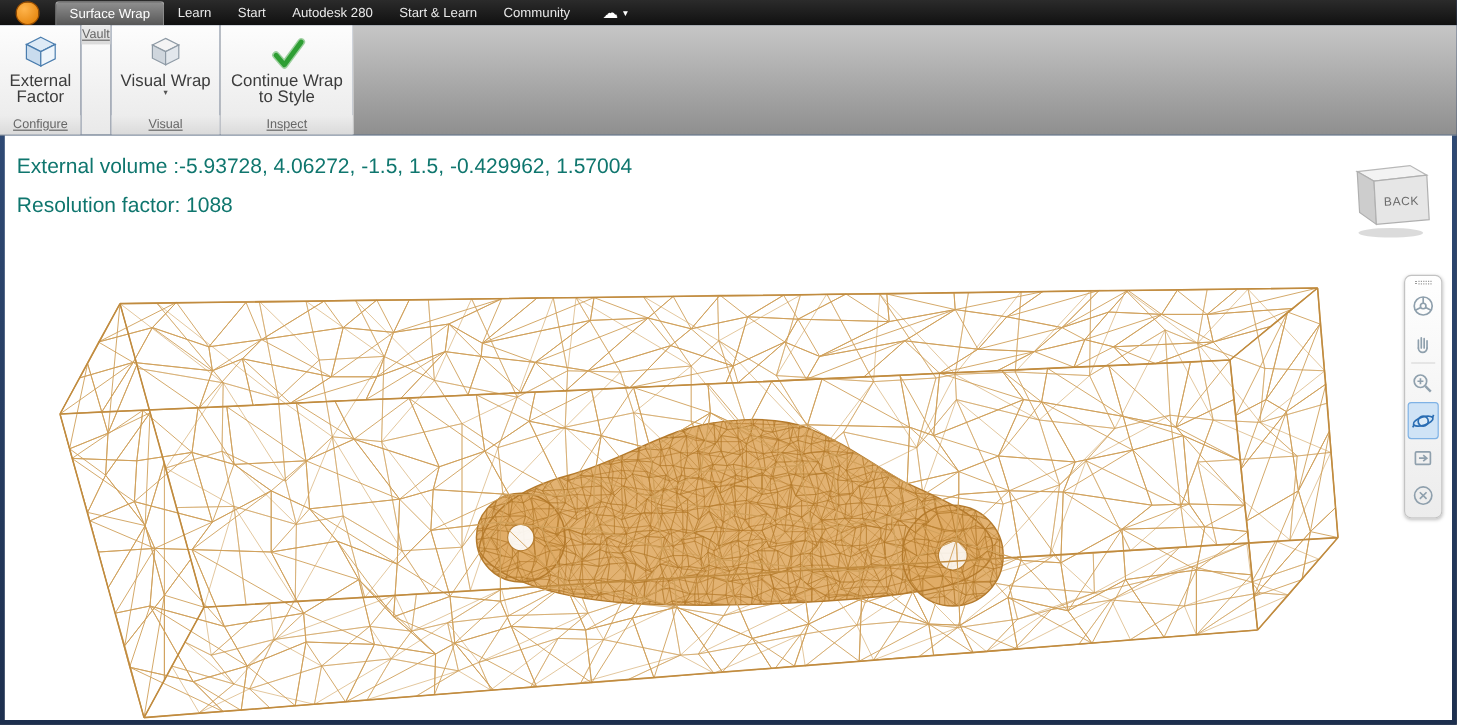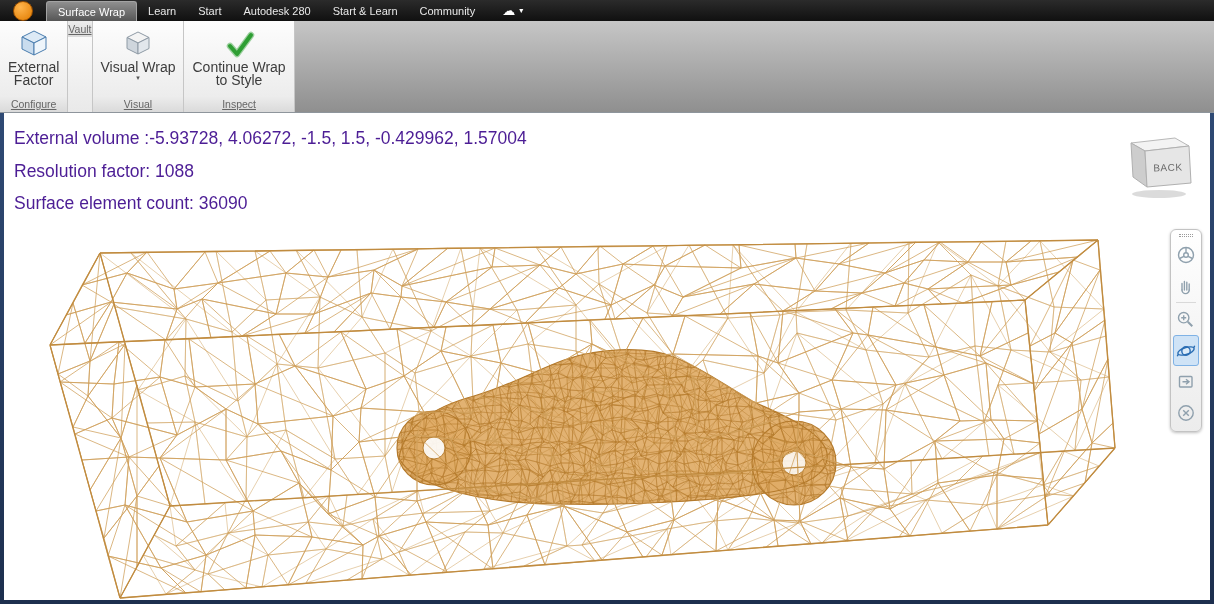--- a/index.html
+++ b/index.html
@@ -38,21 +38,21 @@
   .rgroup-label { height:16px; line-height:16px; text-align:center;
                   font-size:10.5px; color:#666;
                   background:linear-gradient(#ededed,#dadada);text-decoration:underline; }
   .ribbon-filler { flex:1; background:linear-gradient(#c6c6c6,#8f8f8f); }
 
   
   .body-wrap { flex:1; padding:0 4px 4px; display:flex; flex-direction:column; }
   .viewport { position:relative; flex:1; background:#ffffff; overflow:hidden; }
   #scene-svg { position:absolute; left:0; top:0; }
   .readout { position:absolute; left:10px; top:9px; font-size:17.5px;
-             line-height:32.5px; color:#4c1d95; z-index:3; }
+             line-height:32.5px; color:#0f766e; z-index:3; }
 
   .viewcube { position:absolute; right:13px; top:18px; width:78px; height:70px; z-index:4; }
 
   .navbar { position:absolute; right:8px; top:116px; width:32px; z-index:4;
             background:linear-gradient(#ffffff,#ececec);
             border:1px solid #c3c3c3; border-radius:6px;
             box-shadow:0 1px 3px rgba(0,0,0,.25);
             display:flex; flex-direction:column; align-items:center; padding:4px 0 3px; }
   .nav-handle { width:14px; height:3px; border-top:1px dotted #9b9b9b;
                 border-bottom:1px dotted #9b9b9b; margin-bottom:2px; }
@@ -169,21 +169,20 @@
           <circle cx="430" cy="335" r="37" fill="none" stroke="#b47a2c" stroke-width="1.2"></circle>
           <circle cx="790" cy="350" r="42" fill="none" stroke="#b47a2c" stroke-width="1.2"></circle>
           <path d="M96,140 L143,139 L123,160 L78,172 ZM143,139 L78,172M143,139 L201,139 L170,176 L123,160 ZM143,139 L170,176M201,139 L266,138 L214,170 L170,176 ZM201,139 L214,170M266,138 L310,137 L282,160 L214,170 ZM266,138 L282,160M310,137 L337,137 L324,164 L282,160 ZM310,137 L324,164M337,137 L414,136 L370,157 L324,164 ZM414,136 L324,164M414,136 L444,135 L398,173 L370,157 ZM414,136 L398,173M444,135 L491,135 L488,154 L398,173 ZM491,135 L398,173M491,135 L557,134 L536,152 L488,154 ZM491,135 L536,152M557,134 L596,133 L572,161 L536,152 ZM557,134 L572,161M596,133 L649,133 L619,151 L572,161 ZM596,133 L619,151M649,133 L701,132 L661,153 L619,151 ZM649,133 L661,153M701,132 L735,132 L737,155 L661,153 ZM701,132 L737,155M735,132 L791,131 L792,145 L737,155 ZM735,132 L792,145M791,131 L865,130 L835,151 L792,145 ZM865,130 L792,145M865,130 L912,129 L881,160 L835,151 ZM912,129 L835,151M912,129 L936,129 L920,147 L881,160 ZM936,129 L881,160M936,129 L977,129 L964,149 L920,147 ZM936,129 L964,149M977,129 L1027,128 L1002,149 L964,149 ZM977,129 L1002,149M1027,128 L1094,127 L1074,144 L1002,149 ZM1094,127 L1002,149M78,172 L123,160 L107,189 L62,202 ZM78,172 L107,189M123,160 L170,176 L173,196 L107,189 ZM123,160 L173,196M170,176 L214,170 L198,186 L173,196 ZM214,170 L173,196M214,170 L282,160 L272,201 L198,186 ZM214,170 L272,201M282,160 L324,164 L310,201 L272,201 ZM324,164 L272,201M324,164 L370,157 L367,180 L310,201 ZM370,157 L310,201M370,157 L398,173 L397,184 L367,180 ZM370,157 L397,184M398,173 L488,154 L442,189 L397,184 ZM398,173 L442,189M488,154 L536,152 L486,196 L442,189 ZM536,152 L442,189M536,152 L572,161 L555,175 L486,196 ZM536,152 L555,175M572,161 L619,151 L607,192 L555,175 ZM572,161 L607,192M619,151 L661,153 L650,172 L607,192 ZM619,151 L650,172M661,153 L737,155 L679,184 L650,172 ZM661,153 L679,184M737,155 L792,145 L750,171 L679,184 ZM792,145 L679,184M792,145 L835,151 L811,178 L750,171 ZM792,145 L811,178M835,151 L881,160 L858,180 L811,178 ZM881,160 L811,178M881,160 L920,147 L900,170 L858,180 ZM881,160 L900,170M920,147 L964,149 L924,176 L900,170 ZM964,149 L900,170M964,149 L1002,149 L1007,172 L924,176 ZM964,149 L1007,172M1002,149 L1074,144 L1055,159 L1007,172 ZM1074,144 L1007,172M62,202 L107,189 L81,230 L46,232 ZM107,189 L46,232M107,189 L173,196 L162,227 L81,230 ZM107,189 L162,227M173,196 L198,186 L207,225 L162,227 ZM198,186 L162,227M198,186 L272,201 L238,223 L207,225 ZM198,186 L238,223M272,201 L310,201 L301,220 L238,223 ZM310,201 L238,223M310,201 L367,180 L330,219 L301,220 ZM367,180 L301,220M367,180 L397,184 L386,216 L330,219 ZM367,180 L386,216M397,184 L442,189 L430,214 L386,216 ZM397,184 L430,214M442,189 L486,196 L467,213 L430,214 ZM442,189 L467,213M486,196 L555,175 L521,210 L467,213 ZM486,196 L521,210M555,175 L607,192 L601,206 L521,210 ZM607,192 L521,210M607,192 L650,172 L611,206 L601,206 ZM607,192 L611,206M650,172 L679,184 L668,203 L611,206 ZM650,172 L668,203M679,184 L750,171 L716,201 L668,203 ZM750,171 L668,203M750,171 L811,178 L779,198 L716,201 ZM750,171 L779,198M811,178 L858,180 L827,196 L779,198 ZM858,180 L779,198M858,180 L900,170 L891,193 L827,196 ZM858,180 L891,193M900,170 L924,176 L938,191 L891,193 ZM924,176 L891,193M924,176 L1007,172 L959,190 L938,191 ZM924,176 L959,190M1007,172 L1055,159 L1021,187 L959,190 ZM1007,172 L1021,187" fill="none" stroke="#cfa05a" stroke-width="0.8" opacity="0.95"></path>
           <path d="M46,232 L115,229 L110,271 L56,269 ZM115,229 L56,269M115,229 L161,227 L156,264 L110,271 ZM115,229 L156,264M161,227 L185,226 L191,274 L156,264 ZM161,227 L191,274M185,226 L243,223 L251,271 L191,274 ZM185,226 L251,271M243,223 L275,221 L291,253 L251,271 ZM243,223 L291,253M275,221 L337,219 L362,276 L291,253 ZM337,219 L291,253M337,219 L393,216 L400,263 L362,276 ZM337,219 L400,263M393,216 L442,214 L437,238 L400,263 ZM393,216 L437,238M442,214 L489,212 L497,250 L437,238 ZM489,212 L437,238M489,212 L524,210 L538,261 L497,250 ZM524,210 L497,250M524,210 L586,207 L588,231 L538,261 ZM524,210 L588,231M586,207 L639,205 L618,245 L588,231 ZM586,207 L618,245M639,205 L681,203 L669,241 L618,245 ZM639,205 L669,241M681,203 L746,200 L754,243 L669,241 ZM681,203 L754,243M746,200 L779,198 L774,250 L754,243 ZM746,200 L774,250M779,198 L831,196 L849,220 L774,250 ZM779,198 L849,220M831,196 L869,194 L864,222 L849,220 ZM831,196 L864,222M869,194 L920,192 L932,234 L864,222 ZM869,194 L932,234M920,192 L988,189 L976,243 L932,234 ZM920,192 L976,243M988,189 L1021,187 L1024,220 L976,243 ZM1021,187 L976,243M56,269 L110,271 L108,305 L71,321 ZM56,269 L108,305M110,271 L156,264 L173,322 L108,305 ZM156,264 L108,305M156,264 L191,274 L222,296 L173,322 ZM191,274 L173,322M191,274 L251,271 L254,311 L222,296 ZM251,271 L222,296M251,271 L291,253 L329,303 L254,311 ZM251,271 L329,303M291,253 L362,276 L357,295 L329,303 ZM362,276 L329,303M362,276 L400,263 L420,299 L357,295 ZM400,263 L357,295M400,263 L437,238 L467,300 L420,299 ZM400,263 L467,300M437,238 L497,250 L491,286 L467,300 ZM497,250 L467,300M497,250 L538,261 L542,302 L491,286 ZM497,250 L542,302M538,261 L588,231 L580,280 L542,302 ZM588,231 L542,302M588,231 L618,245 L662,275 L580,280 ZM588,231 L662,275M618,245 L669,241 L690,265 L662,275 ZM669,241 L662,275M669,241 L754,243 L752,290 L690,265 ZM669,241 L752,290M754,243 L774,250 L795,280 L752,290 ZM754,243 L795,280M774,250 L849,220 L828,267 L795,280 ZM774,250 L828,267M849,220 L864,222 L892,272 L828,267 ZM864,222 L828,267M864,222 L932,234 L940,262 L892,272 ZM864,222 L940,262M932,234 L976,243 L982,250 L940,262 ZM932,234 L982,250M976,243 L1024,220 L1030,271 L982,250 ZM976,243 L1030,271M71,321 L108,305 L125,344 L78,347 ZM71,321 L125,344M108,305 L173,322 L156,345 L125,344 ZM173,322 L125,344M173,322 L222,296 L222,347 L156,345 ZM222,296 L156,345M222,296 L254,311 L277,338 L222,347 ZM254,311 L222,347M254,311 L329,303 L327,357 L277,338 ZM254,311 L327,357M329,303 L357,295 L355,329 L327,357 ZM329,303 L355,329M357,295 L420,299 L413,322 L355,329 ZM420,299 L355,329M420,299 L467,300 L447,326 L413,322 ZM420,299 L447,326M467,300 L491,286 L491,328 L447,326 ZM467,300 L491,328M491,286 L542,302 L548,344 L491,328 ZM542,302 L491,328M542,302 L580,280 L605,314 L548,344 ZM542,302 L605,314M580,280 L662,275 L672,323 L605,314 ZM662,275 L605,314M662,275 L690,265 L694,326 L672,323 ZM662,275 L694,326M690,265 L752,290 L739,317 L694,326 ZM690,265 L739,317M752,290 L795,280 L795,299 L739,317 ZM795,280 L739,317M795,280 L828,267 L837,296 L795,299 ZM795,280 L837,296M828,267 L892,272 L882,297 L837,296 ZM892,272 L837,296M892,272 L940,262 L956,308 L882,297 ZM940,262 L882,297M940,262 L982,250 L987,307 L956,308 ZM940,262 L987,307M982,250 L1030,271 L1033,308 L987,307 ZM982,250 L1033,308M78,347 L125,344 L121,392 L92,398 ZM125,344 L92,398M125,344 L156,345 L183,409 L121,392 ZM125,344 L183,409M156,345 L222,347 L249,398 L183,409 ZM156,345 L249,398M222,347 L277,338 L295,370 L249,398 ZM222,347 L295,370M277,338 L327,357 L324,401 L295,370 ZM277,338 L324,401M327,357 L355,329 L371,384 L324,401 ZM327,357 L371,384M355,329 L413,322 L413,388 L371,384 ZM413,322 L371,384M413,322 L447,326 L467,374 L413,388 ZM413,322 L467,374M447,326 L491,328 L533,386 L467,374 ZM491,328 L467,374M491,328 L548,344 L558,371 L533,386 ZM548,344 L533,386M548,344 L605,314 L594,353 L558,371 ZM548,344 L594,353M605,314 L672,323 L664,360 L594,353 ZM672,323 L594,353M672,323 L694,326 L712,363 L664,360 ZM694,326 L664,360M694,326 L739,317 L745,357 L712,363 ZM694,326 L745,357M739,317 L795,299 L793,337 L745,357 ZM739,317 L793,337M795,299 L837,296 L847,354 L793,337 ZM837,296 L793,337M837,296 L882,297 L880,356 L847,354 ZM837,296 L880,356M882,297 L956,308 L931,328 L880,356 ZM882,297 L931,328M956,308 L987,307 L1000,326 L931,328 ZM987,307 L931,328M987,307 L1033,308 L1036,330 L1000,326 ZM1033,308 L1000,326M92,398 L121,392 L157,455 L104,443 ZM121,392 L104,443M121,392 L183,409 L202,442 L157,455 ZM121,392 L202,442M183,409 L249,398 L251,422 L202,442 ZM249,398 L202,442M249,398 L295,370 L308,424 L251,422 ZM249,398 L308,424M295,370 L324,401 L359,432 L308,424 ZM295,370 L359,432M324,401 L371,384 L375,423 L359,432 ZM324,401 L375,423M371,384 L413,388 L422,409 L375,423 ZM413,388 L375,423M413,388 L467,374 L484,412 L422,409 ZM467,374 L422,409M467,374 L533,386 L523,402 L484,412 ZM533,386 L484,412M533,386 L558,371 L560,393 L523,402 ZM533,386 L560,393M558,371 L594,353 L623,419 L560,393 ZM594,353 L560,393M594,353 L664,360 L670,407 L623,419 ZM594,353 L670,407M664,360 L712,363 L714,386 L670,407 ZM664,360 L714,386M712,363 L745,357 L770,407 L714,386 ZM712,363 L770,407M745,357 L793,337 L796,408 L770,407 ZM793,337 L770,407M793,337 L847,354 L836,385 L796,408 ZM793,337 L836,385M847,354 L880,356 L886,396 L836,385 ZM847,354 L886,396M880,356 L931,328 L934,370 L886,396 ZM931,328 L886,396M931,328 L1000,326 L993,362 L934,370 ZM931,328 L993,362M1000,326 L1036,330 L1039,366 L993,362 ZM1036,330 L993,362M104,443 L157,455 L182,480 L116,485 ZM104,443 L182,480M157,455 L202,442 L197,479 L182,480 ZM157,455 L197,479M202,442 L251,422 L242,475 L197,479 ZM202,442 L242,475M251,422 L308,424 L284,472 L242,475 ZM251,422 L284,472M308,424 L359,432 L358,466 L284,472 ZM359,432 L284,472M359,432 L375,423 L407,462 L358,466 ZM375,423 L358,466M375,423 L422,409 L443,459 L407,462 ZM375,423 L443,459M422,409 L484,412 L489,456 L443,459 ZM422,409 L489,456M484,412 L523,402 L541,452 L489,456 ZM523,402 L489,456M523,402 L560,393 L598,447 L541,452 ZM560,393 L541,452M560,393 L623,419 L639,444 L598,447 ZM623,419 L598,447M623,419 L670,407 L658,442 L639,444 ZM623,419 L658,442M670,407 L714,386 L712,438 L658,442 ZM670,407 L712,438M714,386 L770,407 L774,433 L712,438 ZM770,407 L712,438M770,407 L796,408 L807,431 L774,433 ZM770,407 L807,431M796,408 L836,385 L844,428 L807,431 ZM796,408 L844,428M836,385 L886,396 L906,423 L844,428 ZM836,385 L906,423M886,396 L934,370 L966,418 L906,423 ZM934,370 L906,423M934,370 L993,362 L993,416 L966,418 ZM993,362 L966,418M993,362 L1039,366 L1044,412 L993,416 ZM1039,366 L993,416" fill="none" stroke="#cfa05a" stroke-width="0.8" opacity="0.95"></path>
           <path d="M46,232 L96,140 M96,140 L1094,127 M1094,127 L1021,187 M1021,187 L46,232 M116,485 L166,393 M166,393 L1111,335 M1111,335 L1044,412 M1044,412 L116,485 M46,232 L116,485 M1021,187 L1044,412 M96,140 L166,393 M1094,127 L1111,335" fill="none" stroke="#c08b3f" stroke-width="1.3"></path>
         </svg>
 
       <div class="readout">
         <div>External volume :-5.93728, 4.06272, -1.5, 1.5, -0.429962, 1.57004</div>
         <div>Resolution factor: 1088</div>
-        <div>Surface element count: 36090</div>
       </div>
 
       <div class="viewcube">
         <svg width="78" height="70" viewBox="0 0 78 70">
           <ellipse cx="40" cy="63" rx="27" ry="4" fill="rgba(0,0,0,0.14)"></ellipse>
           <polygon points="12,12 56,7 70,15 26,20" fill="#f3f3f3" stroke="#b8b8b8"></polygon>
           <polygon points="12,12 26,20 28,56 14,46" fill="#cdcdcd" stroke="#b0b0b0"></polygon>
           <polygon points="26,20 70,15 72,52 28,56" fill="#e6e6e6" stroke="#b0b0b0"></polygon>
           <text x="49" y="40" text-anchor="middle" font-size="10" fill="#6a6a6a" letter-spacing="0.5" transform="rotate(-2 49 40)">BACK</text>
         </svg>

